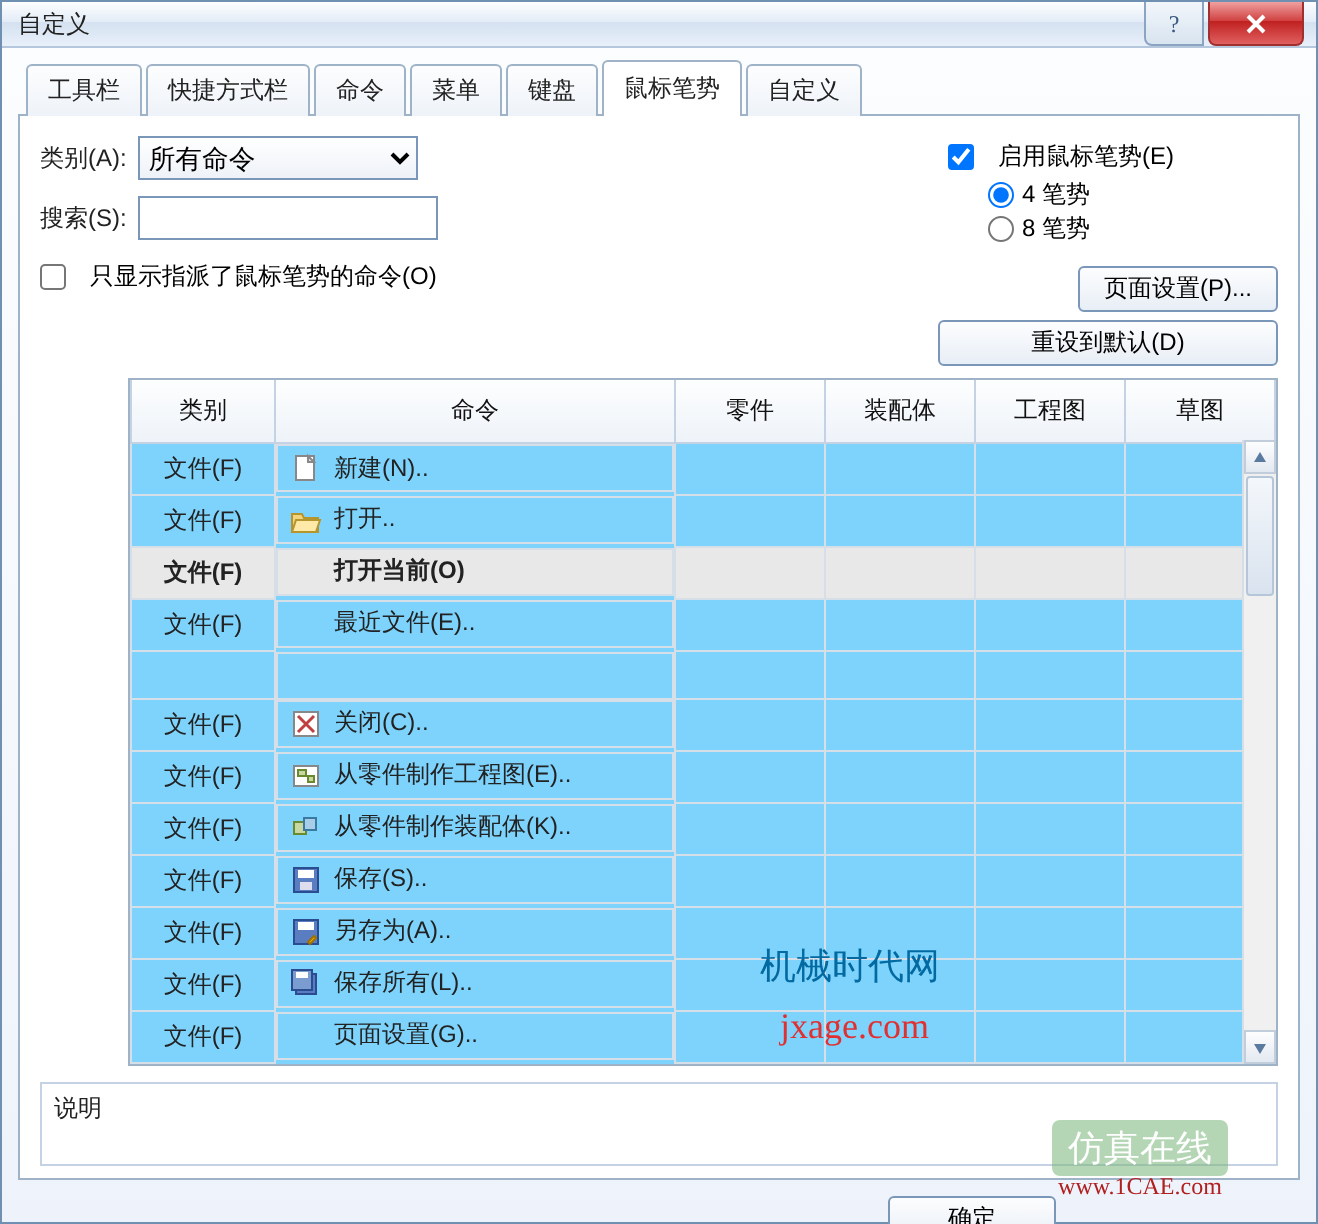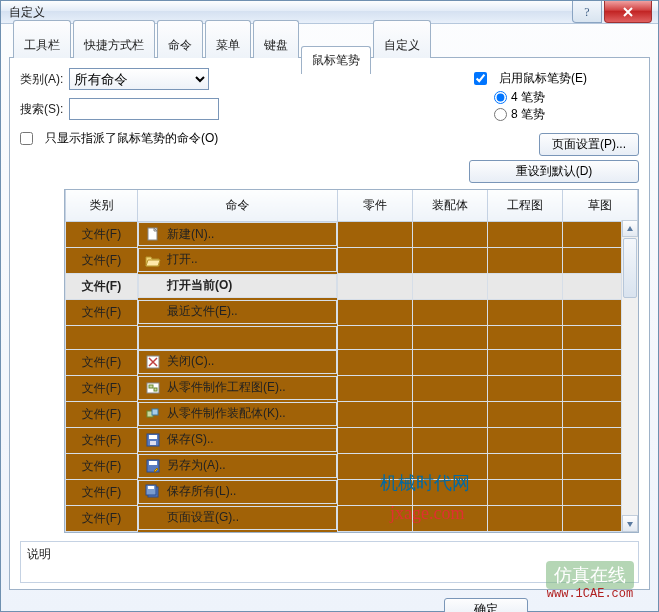--- a/index.html
+++ b/index.html
@@ -33,28 +33,28 @@
     color: #fff; margin-right: 6px;
   }
   .winbtn svg { display: block; }
   .body { flex: 1; padding: 8px 8px 4px 8px; display: flex; flex-direction: column; }
   .tabs {
     display: flex; align-items: flex-end; height: 26px;
     border-bottom: 1px solid #9eb2c8; padding-left: 4px;
     position: relative; z-index: 2;
   }
   .tab {
-    padding: 16px 10px 4px 10px; border: 1px solid #9eb2c8;
+    padding: 4px 10px 4px 10px; border: 1px solid #9eb2c8;
     border-bottom: none; margin-right: 2px;
     background: linear-gradient(#fdfdfe, #eef3f9);
     border-radius: 3px 3px 0 0;
     color: #222; cursor: default; position: relative; top: 1px;
   }
   .tab.active {
-    background: #fff; top: 17px; padding-top: 5px; padding-bottom: 5px;
+    background: #fff; top: 1px; padding-top: 5px; padding-bottom: 5px;
     z-index: 3;
   }
   .panel {
     flex: 1; background: #fff; border: 1px solid #9eb2c8; border-top: none;
     padding: 10px 10px 6px 10px; display: flex; flex-direction: column;
     position: relative;
   }
   .toprow { display: flex; }
   .topleft { flex: 1; }
   .row { display: flex; align-items: center; margin-bottom: 8px; }
@@ -74,21 +74,21 @@
   .rightcol { width: 185px; display:flex; flex-direction:column; align-items:flex-end; }
   .btn {
     height: 23px; padding: 0 12px;
     border: 1px solid #7a96b8; border-radius: 3px;
     background: linear-gradient(#fdfdfe, #e8eef6);
     display: inline-flex; align-items: center; justify-content: center;
     cursor: default; margin-top: 4px; white-space: nowrap;
   }
   .tablewrap {
     flex: 1; border: 1px solid #9eb2c8; margin-top: 6px;
-    overflow: hidden; position: relative; background: #a16207; margin-left: 44px;
+    overflow: hidden; position: relative; background: #7dd3fc; margin-left: 44px;
   }
   .tbl { width: 100%; border-collapse: collapse; table-layout: fixed; }
   .tbl th {
     background: linear-gradient(#fdfefe, #eef3f9);
     border: 1px solid #c5d2e3; border-top: none;
     padding: 7px 4px; font-weight: normal; color: #111; text-align: center;
     font-size: 12px;
   }
   .tbl td {
     border: 1px solid #d6dee8; padding: 4px 6px; height: 24px;
@@ -123,21 +123,21 @@
     padding: 0 12px; gap: 8px; position: relative;
   }
   .watermark1 {
     position: absolute; left: 370px; top: 413px; color: #0369a1;
     font-family: "SimSun", serif; font-size: 18px; pointer-events: none;
   }
   .watermark2 {
     position: absolute; left: 380px; top: 445px; color: #e03030;
     font-family: Georgia, serif; font-size: 18px; pointer-events: none;
   }
-  .sim-watermark { position:absolute; right:24px; bottom:10px; pointer-events:none; font-family:Liberation Mono, monospace;}
+  .sim-watermark { position:absolute; right:44px; bottom:10px; pointer-events:none; font-family:Liberation Serif, serif;}
   .sim-watermark .box { display:inline-block; background: rgba(120,180,120,0.55); color:#fff; font-size:18px; padding:2px 8px; border-radius:4px;}
   .sim-watermark .url { display:block; color:#b02020; font-size:12px; margin-top:-2px; text-align:center;}
 </style>
 </head>
 <body>
 
 <div class="dialog">
   <div class="titlebar">
     <span class="title">自定义</span>
     <div class="winbtns">

